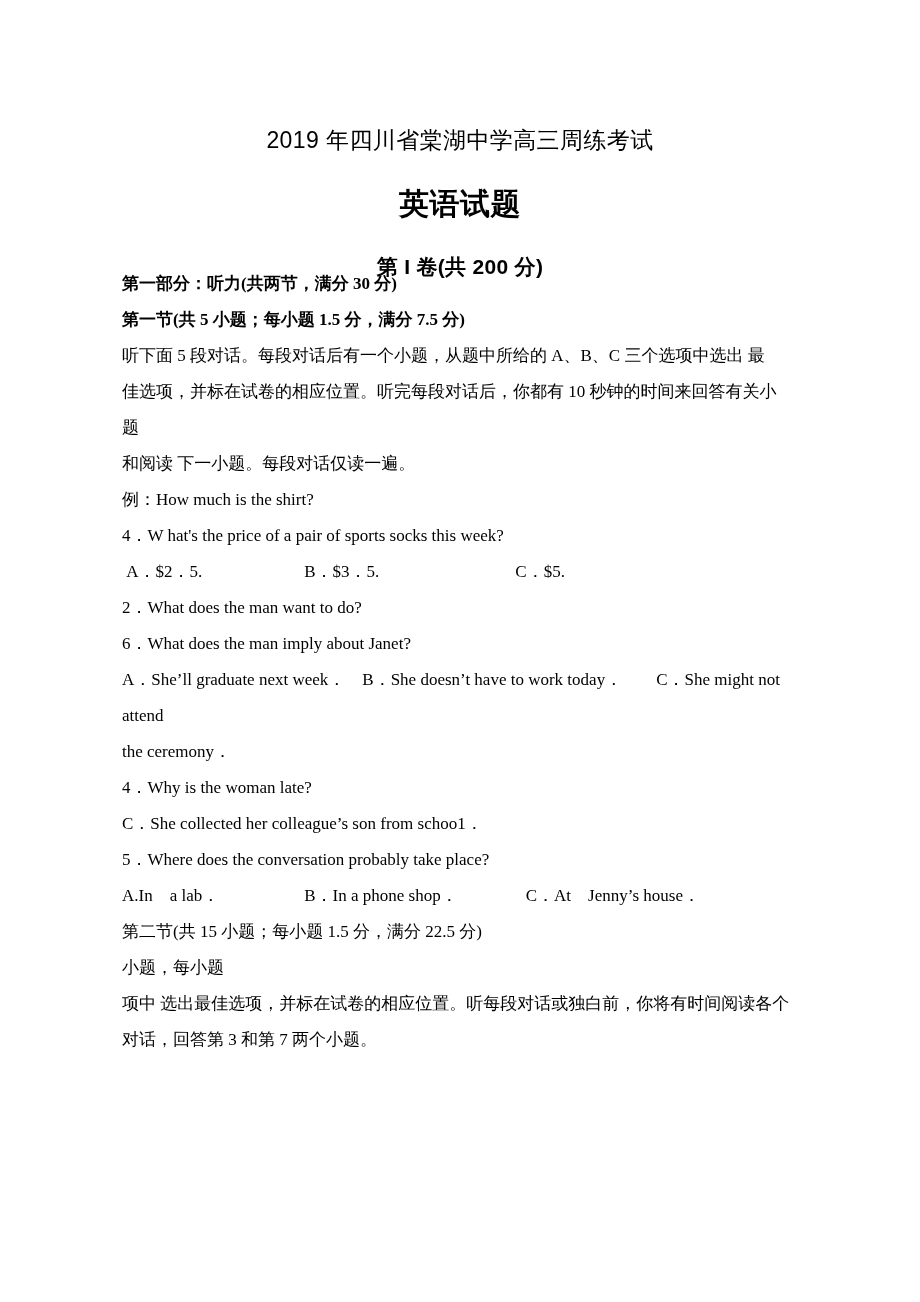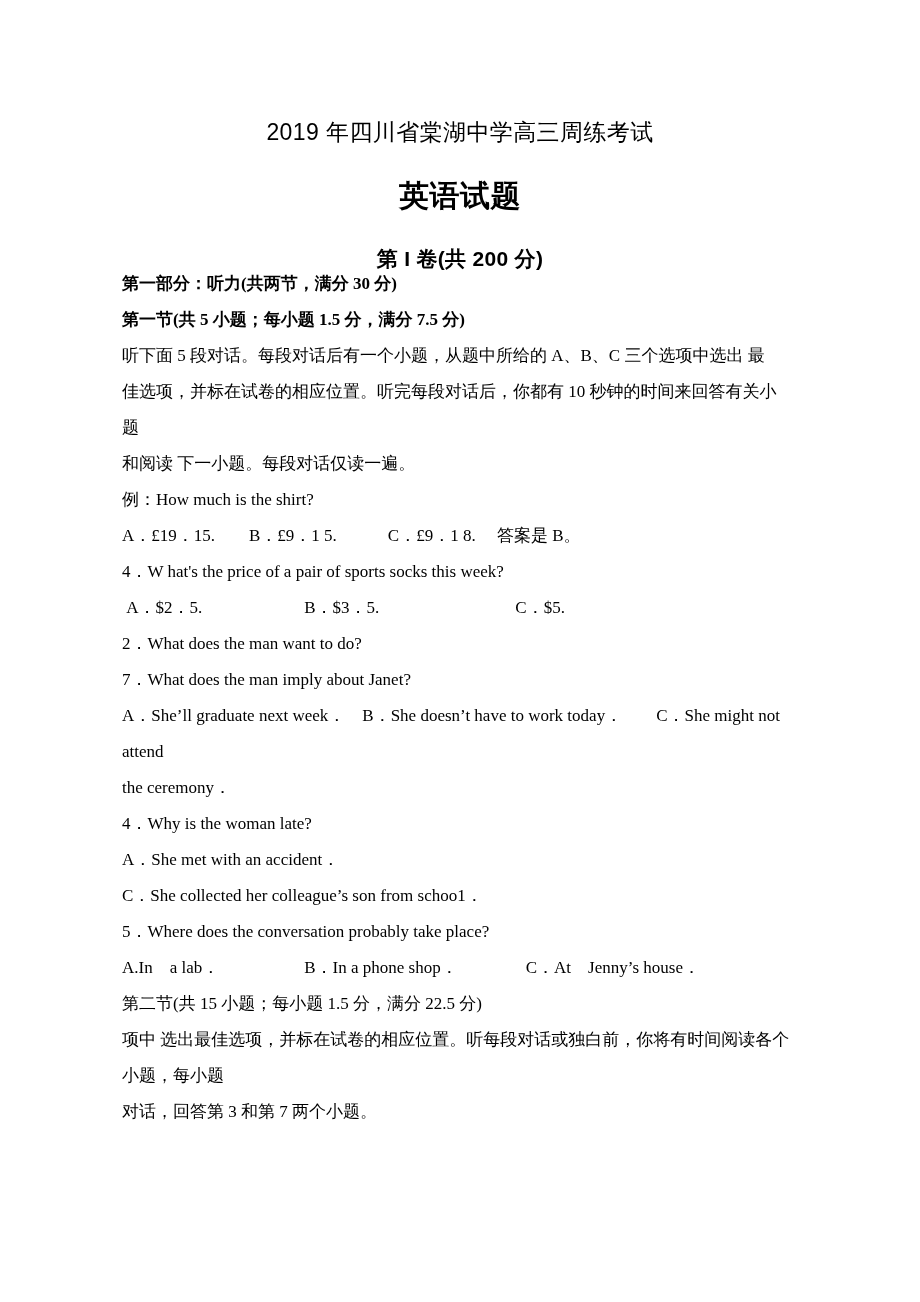--- a/index.html
+++ b/index.html
@@ -18,21 +18,21 @@
   }
 
   .page {
     position: absolute;
     left: 0;
     top: 0;
     width: 920px;
     height: 1302px;
     background: #fff;
     box-sizing: border-box;
-    padding: 0;
+    padding: 8px;
   }
 
   .content {
     position: absolute;
     left: 122px;
     top: 0;
     width: 668px;
     margin-top: 8px;
   }
 
@@ -106,38 +106,36 @@
 
     <p class="p cjk bold w-full">第一部分：听力(共两节，满分 30 分)</p>
 
     <p class="p cjk bold w-full">第一节(共 5 小题；每小题 1.5 分，满分 7.5 分)</p>
 
     <p class="p cjk w-full">听下面 5 段对话。每段对话后有一个小题，从题中所给的 A、B、C 三个选项中选出 最</p>
     <p class="p cjk w-full">佳选项，并标在试卷的相应位置。听完每段对话后，你都有 10 秒钟的时间来回答有关小题</p>
     <p class="p cjk w-full">和阅读 下一小题。每段对话仅读一遍。</p>
 
     <p class="p eng w-full">例：How much is the shirt?</p>
-    <p class="p eng w-full">A．£19．15.　　B．£9．1 5.　　　C．£9．1 8.　 答案是 B。</p>
 
     <p class="p eng w-full">4．W hat's the price of a pair of sports socks this week?</p>
     <p class="p eng w-full"> A．$2．5.　　　　　　B．$3．5.　　　　　　　　C．$5.</p>
 
     <p class="p eng w-full">2．What does the man want to do?</p>
 
-    <p class="p eng w-full">7．What does the man imply about Janet?</p>
+    <p class="p eng w-full">6．What does the man imply about Janet?</p>
     <p class="p eng w-full">A．She’ll graduate next week．　B．She doesn’t have to work today．　　C．She might not attend</p>
     <p class="p eng w-full">the ceremony．</p>
 
     <p class="p eng w-full">4．Why is the woman late?</p>
-    <p class="p eng w-full">A．She met with an accident．</p>
     <p class="p eng w-full">C．She collected her colleague’s son from schoo1．</p>
 
     <p class="p eng w-full">5．Where does the conversation probably take place?</p>
     <p class="p eng w-full">A.In　a lab．　　　　　B．In a phone shop．　　　　C．At　Jenny’s house．</p>
 
     <p class="p cjk w-full">第二节(共 15 小题；每小题 1.5 分，满分 22.5 分)</p>
 
+    <p class="p cjk w-full">小题，每小题</p>
     <p class="p cjk w-full">项中 选出最佳选项，并标在试卷的相应位置。听每段对话或独白前，你将有时间阅读各个</p>
-    <p class="p cjk w-full">小题，每小题</p>
     <p class="p cjk w-full">对话，回答第 3 和第 7 两个小题。</p>
 
   </div>
 </div>
 
 </body></html>

